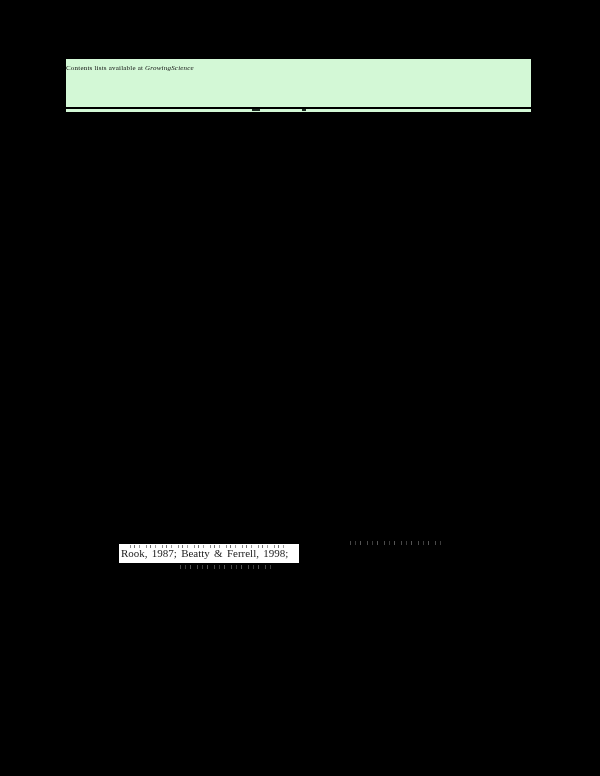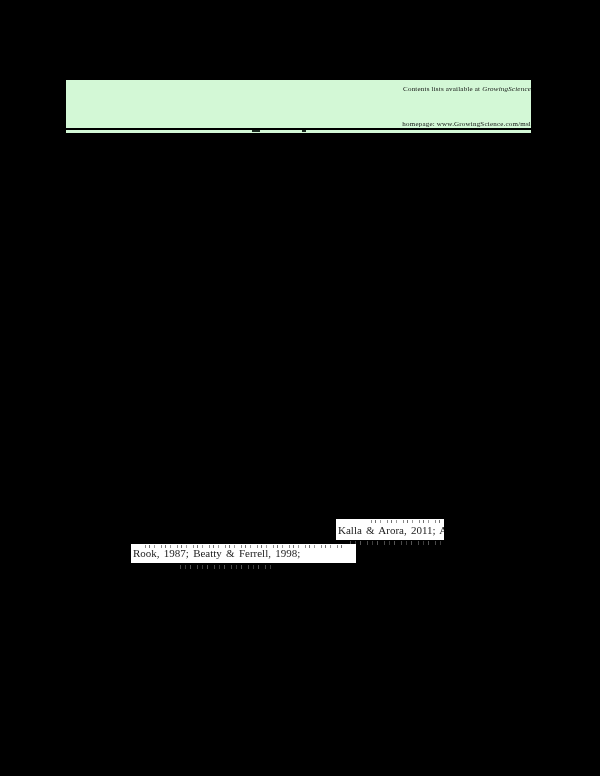--- a/index.html
+++ b/index.html
@@ -17,23 +17,22 @@
   }
 
   
   .banner {
     position: absolute;
     left: 66px;
     top: 59px;
     width: 465px;
     height: 53px;
     background: #d3f8d6;
-    text-align: right;
+    text-align: left;
     color: #111111;
-    margin-top: 21px;
   }
   .contents-line {
     position: absolute;
     top: 5px;
     left: 0;
     width: 100%;
     font-size: 7px;
     letter-spacing: 0.2px;
     white-space: nowrap;
   }
@@ -90,25 +89,24 @@
     width: 108px;
     height: 21px;
   }
   .fragment-kalla .frag-text {
     position: absolute;
     left: 2px;
     top: 5px;
     word-spacing: 1.5px;
   }
   .fragment-rook {
-    left: 131px;
+    left: 119px;
     top: 544px;
     width: 180px;
     height: 19px;
-    padding-left: 45px;
   }
   .fragment-rook .frag-text {
     position: absolute;
     left: 2px;
     top: 3px;
     word-spacing: 1.5px;
   }
   
   .remnant-top {
     position: absolute;
@@ -136,30 +134,25 @@
 </style>
 </head>
 <body>
 
 <div class="page">
 
   <div class="banner">
     <div class="contents-line">
       <span>Contents lists available at </span><span class="brand">GrowingScience</span>
     </div>
-    <div class="homepage-line">homepage: www.GrowingScience.com/msl</div>
     <div class="header-rule"></div>
     <div class="glyph-speck speck-a"></div>
     <div class="glyph-speck speck-b"></div>
   </div>
 
-  <div class="fragment fragment-kalla">
-    <div class="remnant-top"></div>
-    <span class="frag-text">Kalla &amp; Arora, 2011; A</span>
-  </div>
   <div class="remnant-sliver sliver-kalla"></div>
 
   <div class="fragment fragment-rook">
     <div class="remnant-top"></div>
     <span class="frag-text">Rook, 1987; Beatty &amp; Ferrell, 1998;</span>
   </div>
   <div class="remnant-sliver sliver-rook"></div>
 
 </div>
 

